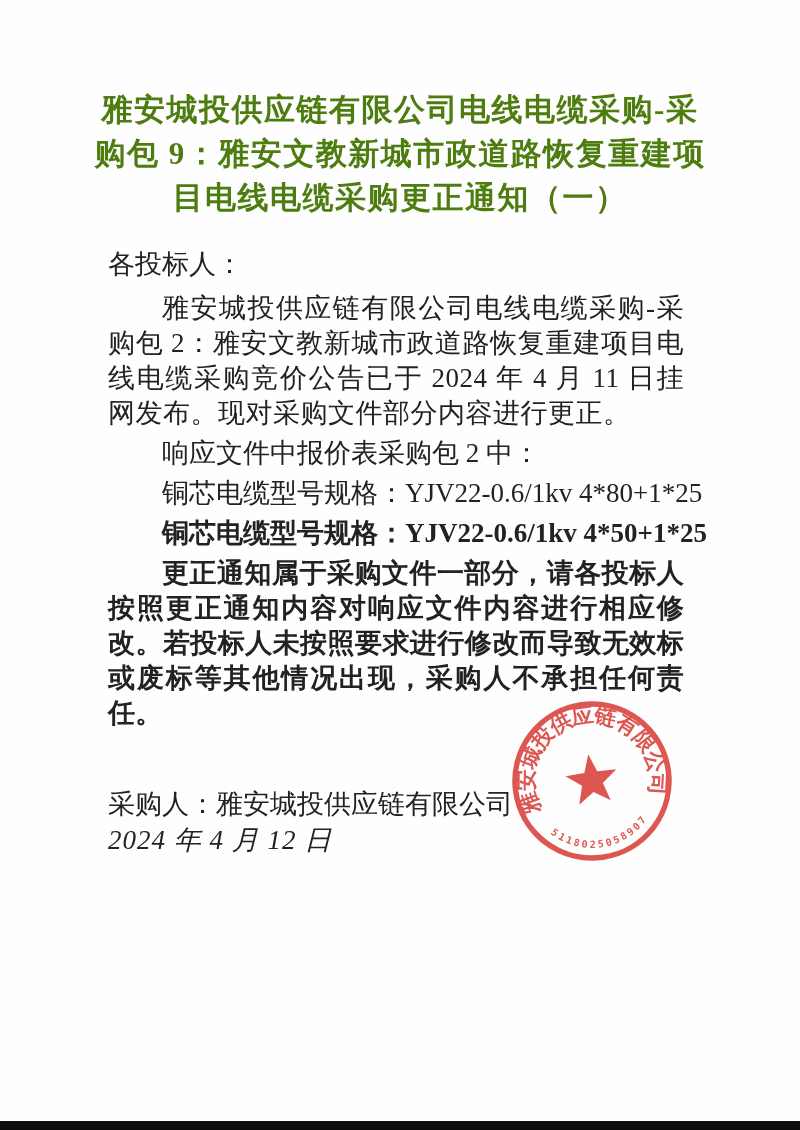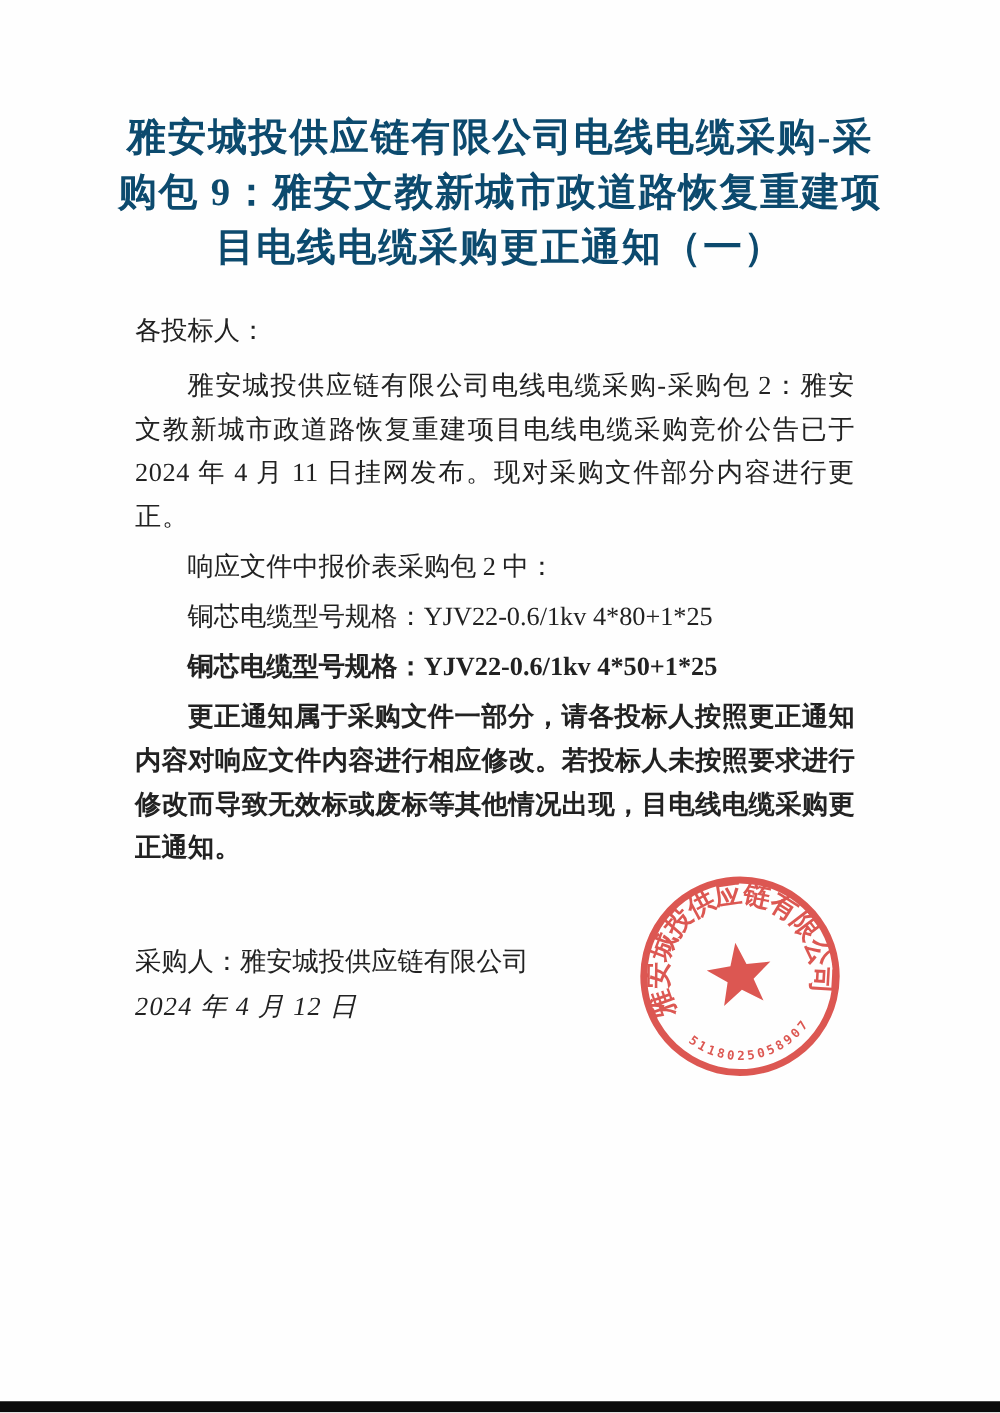--- a/index.html
+++ b/index.html
@@ -18,27 +18,27 @@
     overflow: hidden;
   }
   
   .title {
     margin: 88px 42px 0 42px;
     text-align: center;
     font-size: 31px;
     font-weight: bold;
     line-height: 44px;
     letter-spacing: 1.5px;
-    color: #0c4a6e;
+    color: #4d7c0f;
   }
   
   .content {
     position: relative;
     margin: 0 116px 0 108px;
-    font-size: 21px;
+    font-size: 27px;
     line-height: 35px;
     color: #222;
   }
   .salutation { margin-top: 27px; }
   .para { text-align: justify; text-indent: 2em; letter-spacing: 0.5px; }
   .para-intro { margin-top: 9px; }
   .single { margin-top: 5px; text-indent: 2em; white-space: nowrap; }
   .spec-line { margin-top: 5px; text-indent: 2em; white-space: nowrap; }
   .correction-label { margin-top: 5px; text-indent: 0.1em; font-weight: bold; }
   .spec-bold { font-weight: bold; }
@@ -97,21 +97,21 @@
     <div>购包 9：雅安文教新城市政道路恢复重建项</div>
     <div>目电线电缆采购更正通知（一）</div>
   </div>
 
   <div class="content">
     <p class="salutation">各投标人：</p>
     <p class="para para-intro">雅安城投供应链有限公司电线电缆采购-采购包 2：雅安文教新城市政道路恢复重建项目电线电缆采购竞价公告已于 2024 年 4 月 11 日挂网发布。现对采购文件部分内容进行更正。</p>
     <p class="single">响应文件中报价表采购包 2 中：</p>
     <p class="spec-line">铜芯电缆型号规格：YJV22-0.6/1kv 4*80+1*25</p>
     <p class="spec-line spec-bold">铜芯电缆型号规格：YJV22-0.6/1kv 4*50+1*25</p>
-    <p class="para para-disclaimer">更正通知属于采购文件一部分，请各投标人按照更正通知内容对响应文件内容进行相应修改。若投标人未按照要求进行修改而导致无效标或废标等其他情况出现，目电线电缆采购更正通知。</p>
+    <p class="para para-disclaimer">更正通知属于采购文件一部分，请各投标人按照更正通知内容对响应文件内容进行相应修改。若投标人未按照要求进行修改而导致无效标或废标等其他情况出现，采购人不承担任何责任。</p>
 
     <div class="signature">
       <p class="sig-line">采购人：雅安城投供应链有限公司</p>
       <p class="sig-date">2024 年 4 月 12 日</p>
     </div>
   </div>
 
   <svg class="seal" viewBox="0 0 180 180" xmlns="http://www.w3.org/2000/svg" aria-hidden="true">
     <g transform="rotate(-8 90 90)">
       <circle class="ring" cx="90" cy="90" r="77"></circle>

